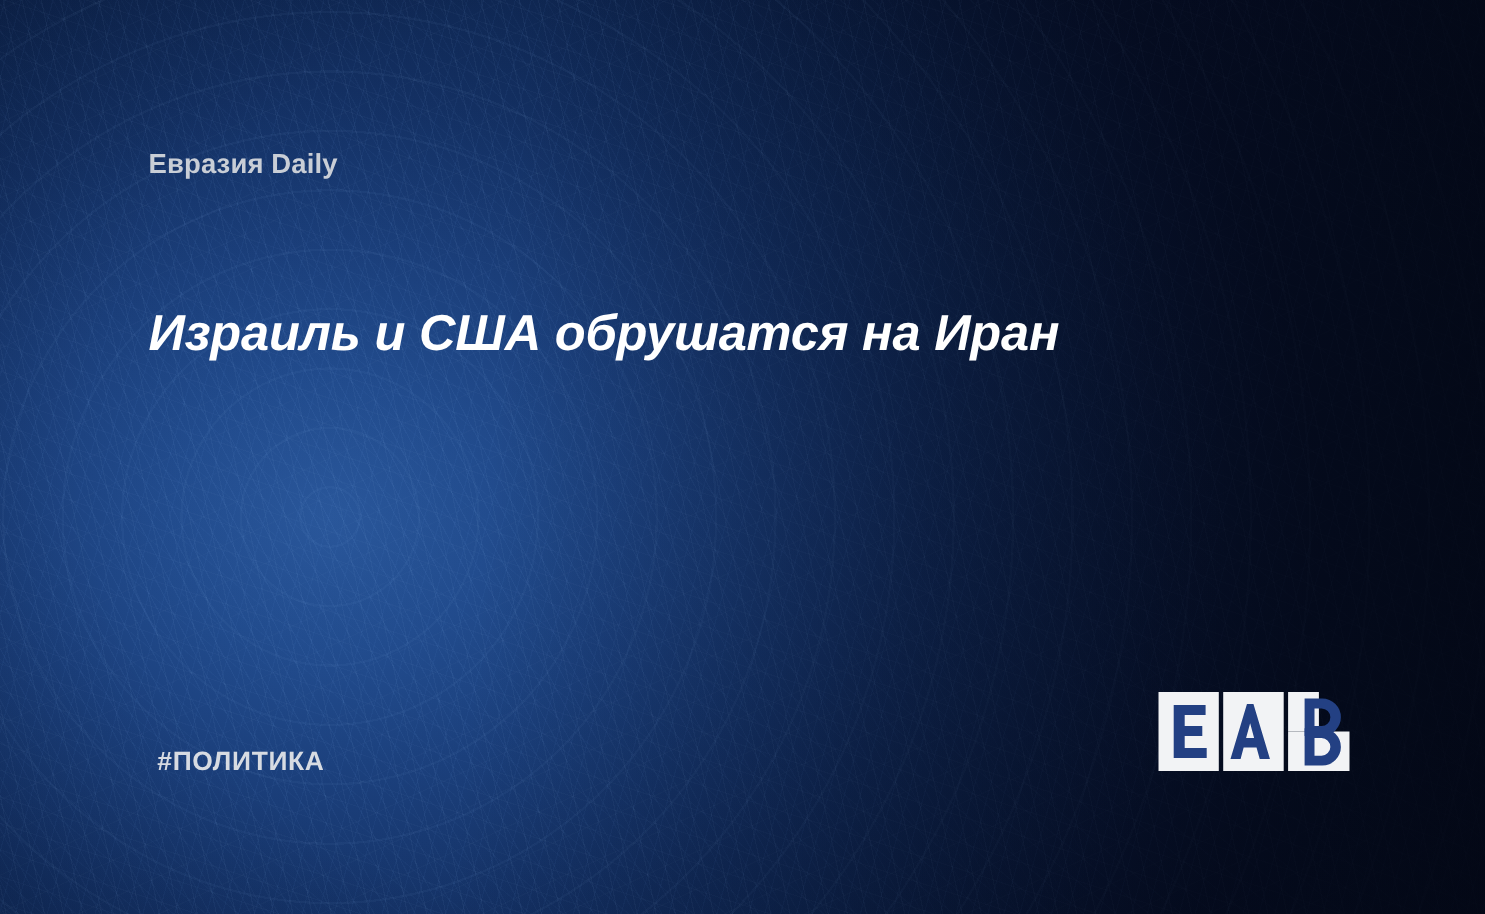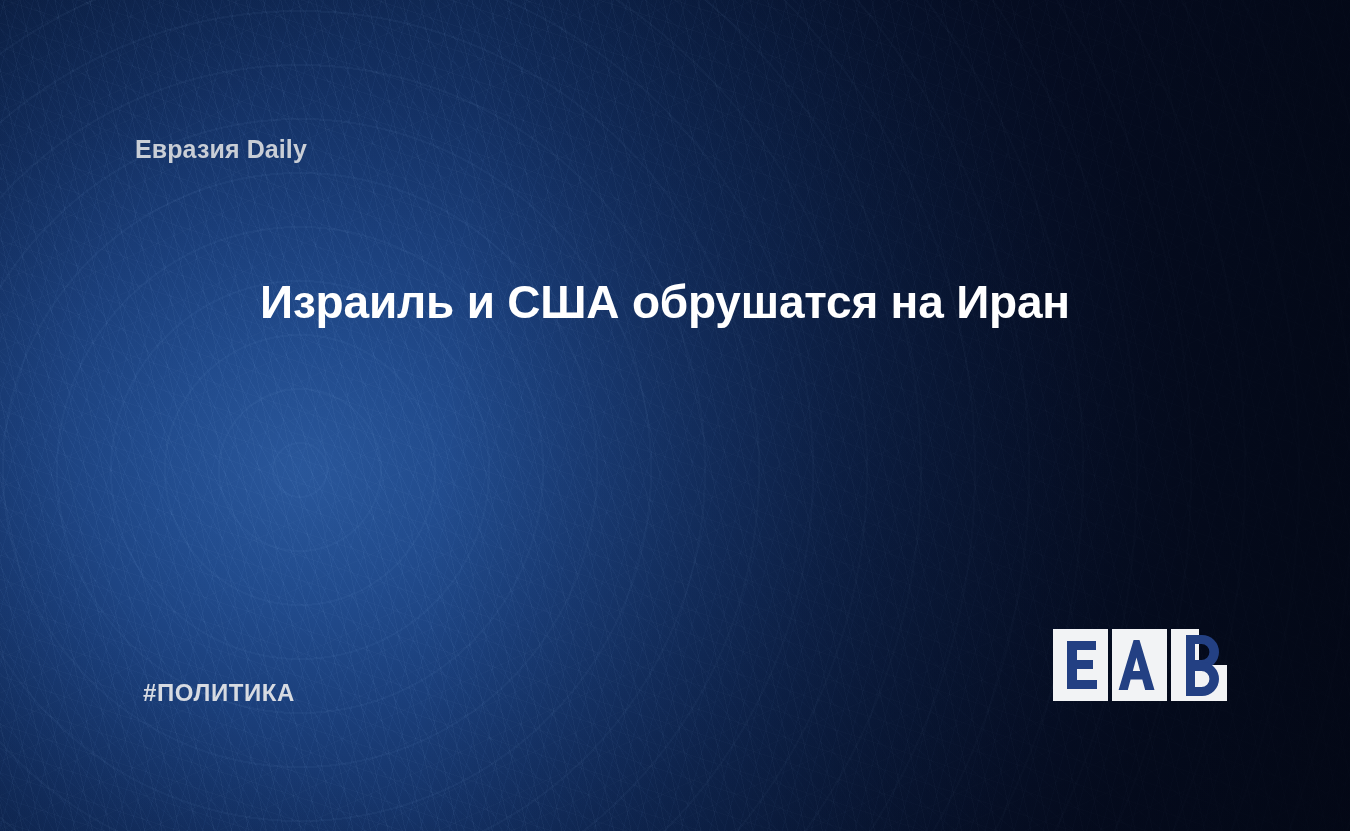--- a/index.html
+++ b/index.html
@@ -7,21 +7,20 @@
     padding: 0;
     background: #07102a;
   }
   #card {
     position: relative;
     width: 1350px;
     height: 831px;
     overflow: hidden;
     font-family: "Liberation Sans", "DejaVu Sans", sans-serif;
     background: #6d28d9;
-    text-align: center;
   }
 
   
   .bg-layer { position: absolute; inset: 0; }
 
   #bg-base {
     background:
       radial-gradient(ellipse 900px 760px at 300px 470px,
         #2a5699 0%, #214a8b 16%, #1a3d78 32%, #143164 48%,
         #0f2752 64%, #0b1e42 78%, #081634 90%, #061029 100%),
@@ -109,21 +108,21 @@
     left: 135px;
     top: 268px;
     width: 1060px;
     margin: 0;
     font-size: 46px;
     line-height: 1.52;
     font-weight: bold;
     color: #ffffff;
     letter-spacing: -0.2px;
   }
-  #headline .ln { display: block; white-space: nowrap; }
+  #headline .ln { display: block; white-space: nowrap; font-style: italic; }
 
   #tag {
     position: absolute;
     left: 143px;
     top: 679px;
     font-size: 24px;
     font-weight: bold;
     color: #d7dbe2;
     letter-spacing: 0.6px;
     white-space: nowrap;

